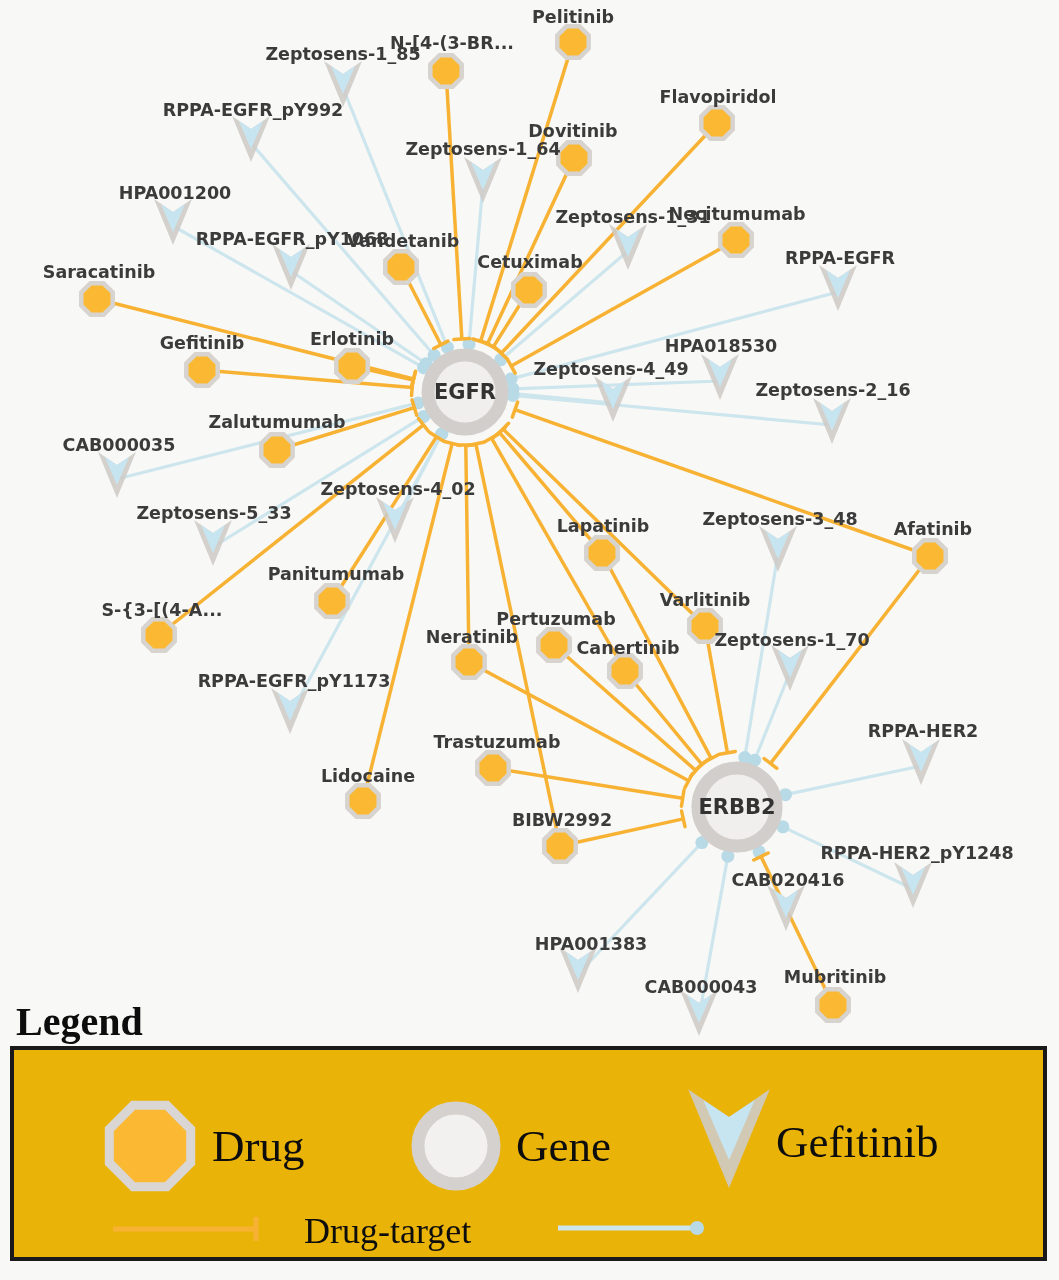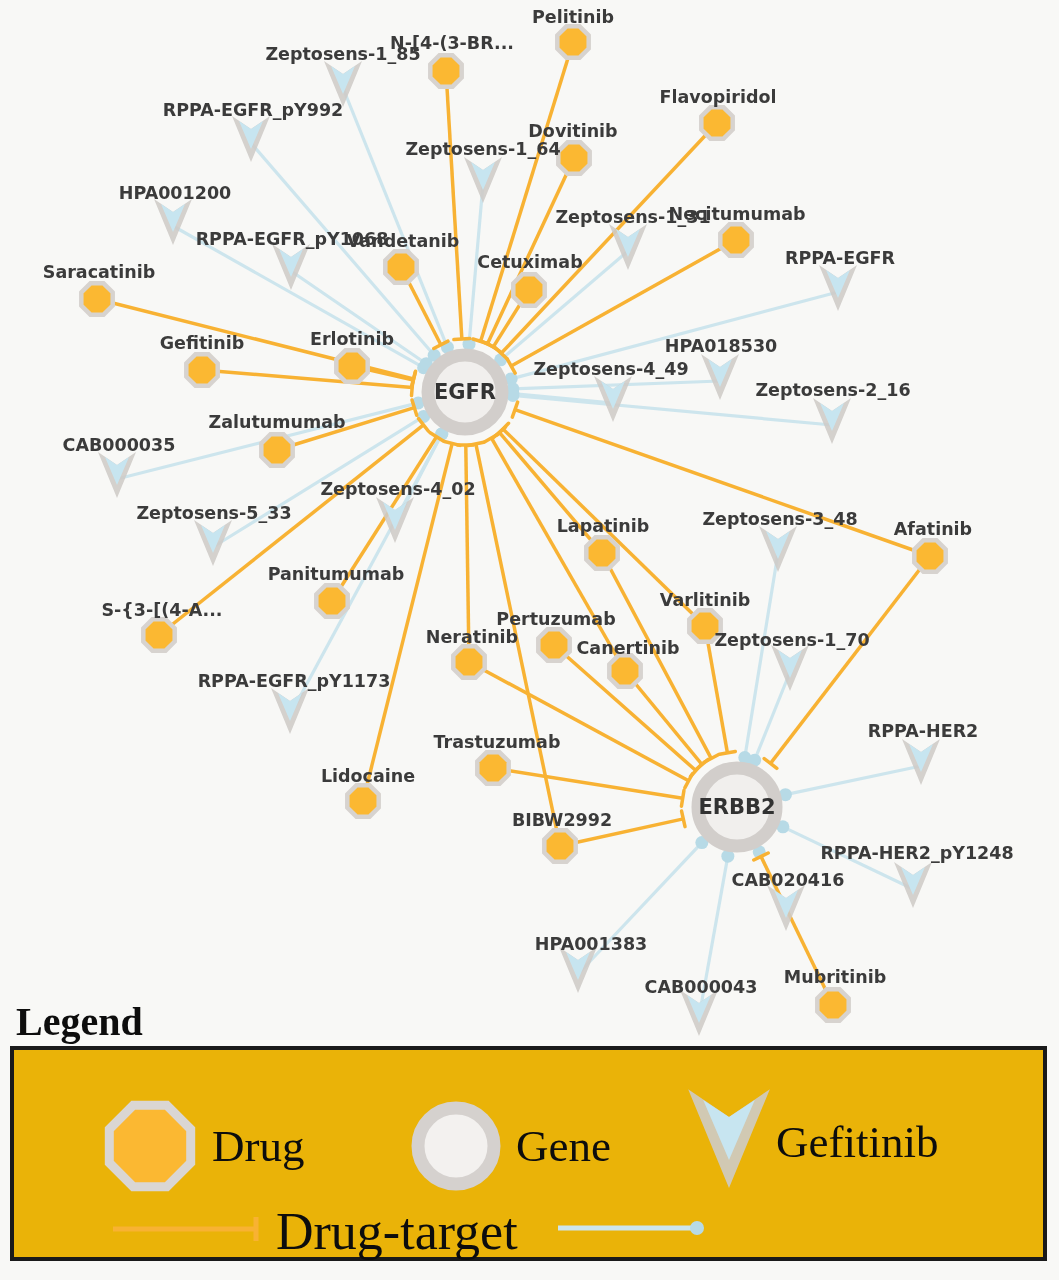--- a/index.html
+++ b/index.html
@@ -5,21 +5,21 @@
   html,body{margin:0;padding:0;}
   body{width:1059px;height:1280px;background:#f8f8f6;font-family:"DejaVu Sans",sans-serif;position:relative;overflow:hidden;}
   #stage{position:absolute;left:0;top:0;width:1059px;height:1280px;}
   #net{position:absolute;left:0;top:0;}
   .net-label{font-family:"DejaVu Sans",sans-serif;font-weight:bold;fill:#3b3b3b;}
   .gene-label{font-family:"DejaVu Sans",sans-serif;font-weight:bold;fill:#323232;}
   #legend-title{position:absolute;left:16px;top:998px;font-family:"Liberation Serif",serif;font-weight:bold;font-size:40px;color:#0d0d0d;}
   #legend-box{position:absolute;left:10px;top:1046px;width:1029px;height:207px;border:4px solid #1a1a1a;background:#eab308;}
   .leg-item{position:absolute;transform:translateY(-50%);font-family:"Liberation Serif",serif;color:#0d0d0d;white-space:nowrap;}
   .leg-node-label{font-size:45px;}
-  .leg-edge-label{font-size:52px;}
+  .leg-edge-label{font-size:36px;margin-left:28px;}
   .leg-icon{position:absolute;transform:translateY(-50%);}
 </style>
 </head>
 <body>
 
 <div id="stage">
   <svg id="net" width="1059" height="1280">
       <g>
         <line x1="343" y1="88" x2="447.4219424738194" y2="347.3344439908526" stroke="#cde5ed" stroke-width="3.2"></line>
         <circle cx="447.4219424738194" cy="347.3344439908526" r="6.5" fill="#b7dae6"></circle>

